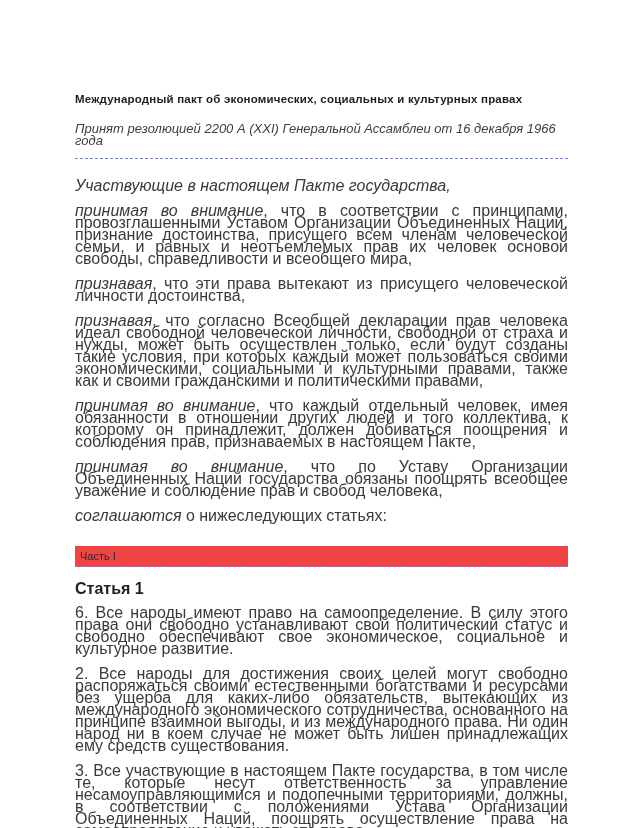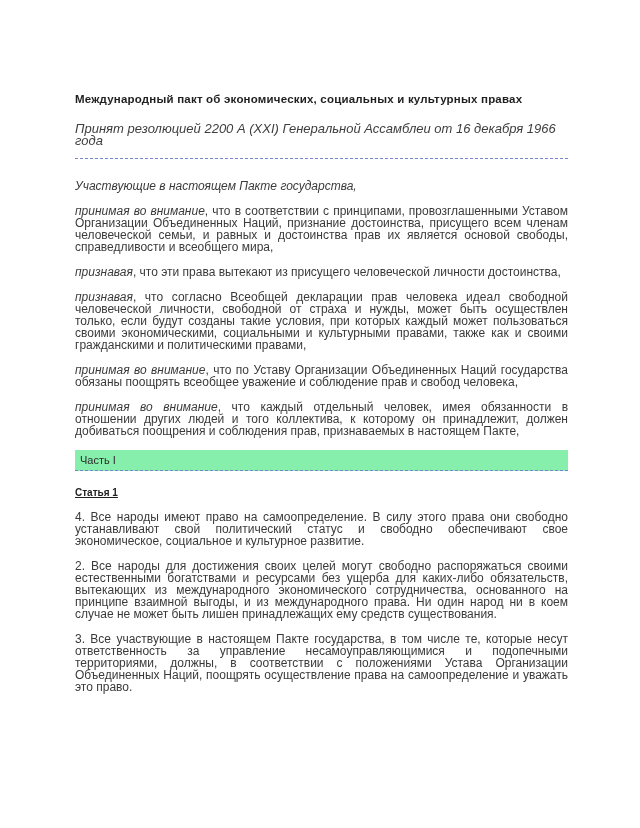--- a/index.html
+++ b/index.html
@@ -33,86 +33,86 @@
     margin: 0 0 11px 0;
     line-height: 12px;
   }
   .dashed-sep {
     border: none;
     border-top: 1px dashed #7585c8;
     height: 0;
     margin: 0 0 21px 0;
   }
   .para {
-    font-size: 12px;
+    font-size: 16px;
     line-height: 12px;
     margin: 0 0 13px 0;
     text-align: justify;
     color: #3a3a3a;
   }
   .para.opening {
     font-style: italic;
     text-align: left;
   }
   .para em {
   }
   .para.agreement {
     margin-bottom: 24px;
     text-align: left;
   }
   .section-header {
-    background: #86efac;
+    background: #ef4444;
     border-bottom: 1px dashed #7585c8;
     font-size: 11px;
     color: #2b2b2b;
     padding: 4px 5px 3px 5px;
     margin: 0 0 16px 0;
     line-height: 13px;
   }
   .article-title {
-    font-size: 10px;
+    font-size: 16px;
     font-weight: bold;
     color: #1f1f1f;
     margin: 0 0 12px 0;
     line-height: 12px;
-    text-decoration: underline;
   }
   .spacer-before-section {
     height: 11px;
   }
 </style>
 </head>
 <body>
 
 <div class="page">
 
   <h1 class="doc-title">Международный пакт об экономических, социальных и культурных правах</h1>
 
   <p class="doc-subtitle">Принят резолюцией 2200 А (XXI) Генеральной Ассамблеи от 16 декабря 1966 года</p>
 
   <div class="dashed-sep"></div>
 
   <p class="para opening">Участвующие в настоящем Пакте государства,</p>
 
-  <p class="para"><em>принимая во внимание</em><span>, что в соответствии с принципами, провозглашенными Уставом Организации Объединенных Наций, признание достоинства, присущего всем членам человеческой семьи, и равных и достоинства прав их является основой свободы, справедливости и всеобщего мира,</span></p>
+  <p class="para"><em>принимая во внимание</em><span>, что в соответствии с принципами, провозглашенными Уставом Организации Объединенных Наций, признание достоинства, присущего всем членам человеческой семьи, и равных и неотъемлемых прав их человек основой свободы, справедливости и всеобщего мира,</span></p>
 
   <p class="para"><em>признавая</em><span>, что эти права вытекают из присущего человеческой личности достоинства,</span></p>
 
   <p class="para"><em>признавая</em><span>, что согласно Всеобщей декларации прав человека идеал свободной человеческой личности, свободной от страха и нужды, может быть осуществлен только, если будут созданы такие условия, при которых каждый может пользоваться своими экономическими, социальными и культурными правами, также как и своими гражданскими и политическими правами,</span></p>
 
+  <p class="para"><em>принимая во внимание</em><span>, что каждый отдельный человек, имея обязанности в отношении других людей и того коллектива, к которому он принадлежит, должен добиваться поощрения и соблюдения прав, признаваемых в настоящем Пакте,</span></p>
+
   <p class="para"><em>принимая во внимание</em><span>, что по Уставу Организации Объединенных Наций государства обязаны поощрять всеобщее уважение и соблюдение прав и свобод человека,</span></p>
 
-  <p class="para"><em>принимая во внимание</em><span>, что каждый отдельный человек, имея обязанности в отношении других людей и того коллектива, к которому он принадлежит, должен добиваться поощрения и соблюдения прав, признаваемых в настоящем Пакте,</span></p>
-
+  <p class="para agreement"><em>соглашаются</em><span> о нижеследующих статьях:</span></p>
 
   <div class="section-header"><span>Часть I</span></div>
 
   <h2 class="article-title">Статья 1</h2>
 
-  <p class="para">4. Все народы имеют право на самоопределение. В силу этого права они свободно устанавливают свой политический статус и свободно обеспечивают свое экономическое, социальное и культурное развитие.</p>
+  <p class="para">6. Все народы имеют право на самоопределение. В силу этого права они свободно устанавливают свой политический статус и свободно обеспечивают свое экономическое, социальное и культурное развитие.</p>
 
   <p class="para">2. Все народы для достижения своих целей могут свободно распоряжаться своими естественными богатствами и ресурсами без ущерба для каких-либо обязательств, вытекающих из международного экономического сотрудничества, основанного на принципе взаимной выгоды, и из международного права. Ни один народ ни в коем случае не может быть лишен принадлежащих ему средств существования.</p>
 
   <p class="para">3. Все участвующие в настоящем Пакте государства, в том числе те, которые несут ответственность за управление несамоуправляющимися и подопечными территориями, должны, в соответствии с положениями Устава Организации Объединенных Наций, поощрять осуществление права на самоопределение и уважать это право.</p>
 
   <div class="spacer-before-section"></div>
 
 
 
 </div>

